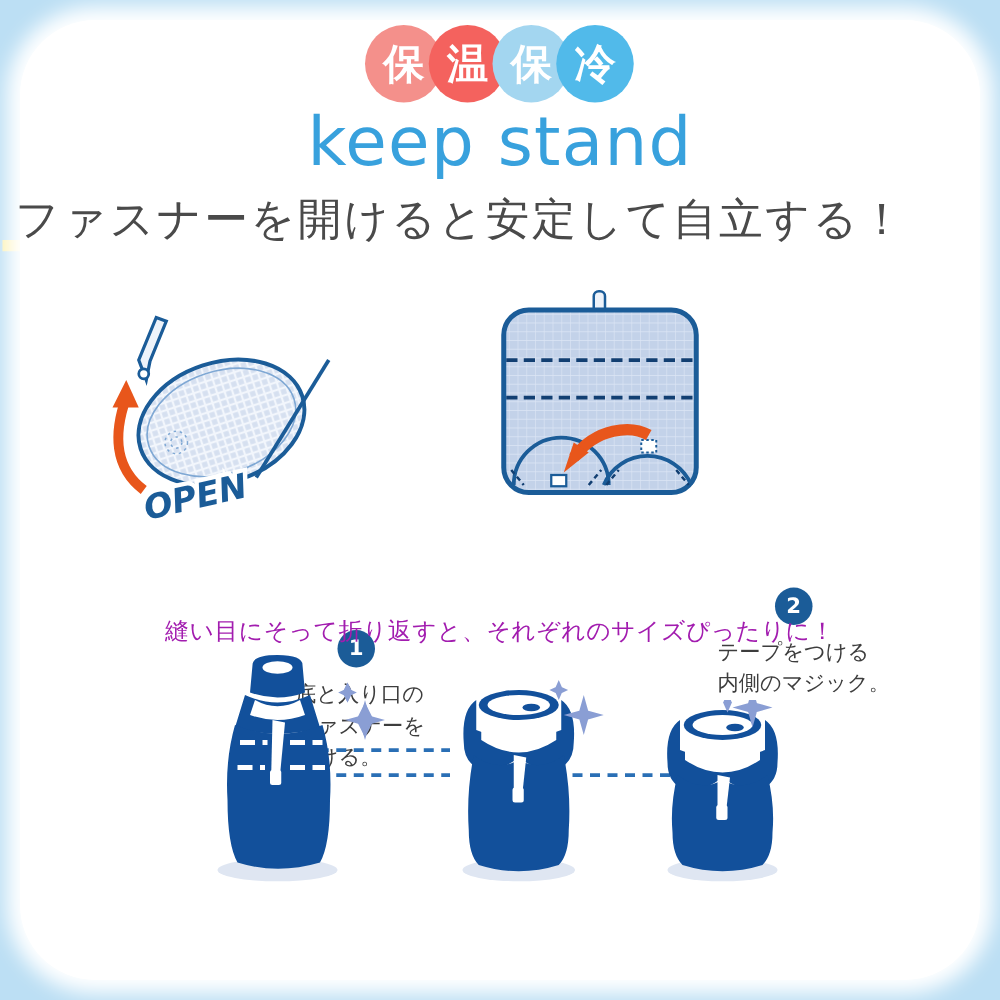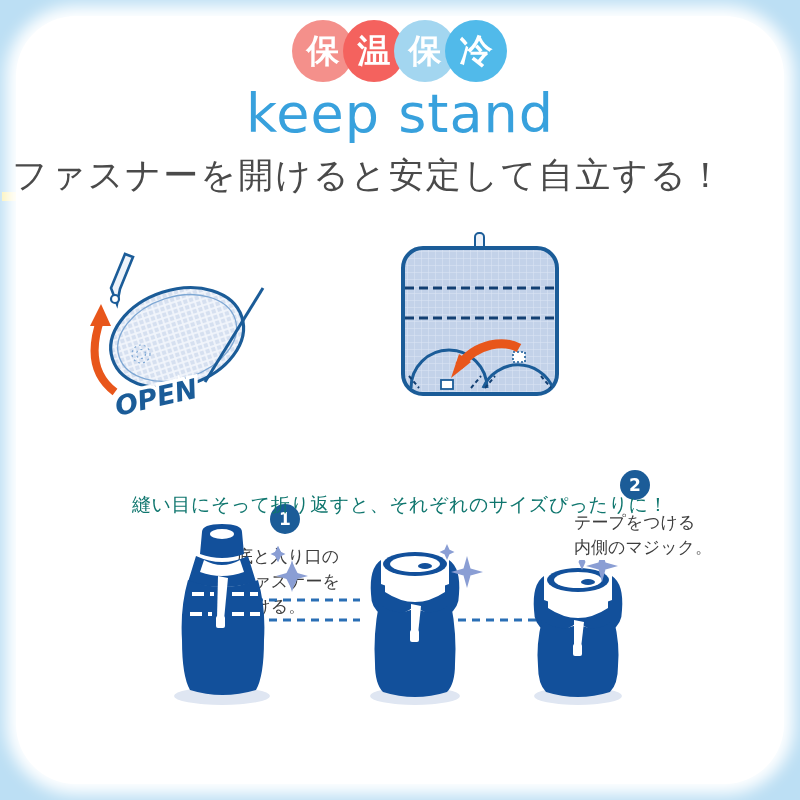--- a/index.html
+++ b/index.html
@@ -51,21 +51,21 @@
     display:inline-block;position:relative;padding:0 4px;
   }
   .heading .hl:after{
     content:"";position:absolute;left:-6px;right:-6px;bottom:-2px;height:9px;
     background:#fbf0ae;z-index:-1;
   }
   .h1{top:152px;}
   .h2{top:432px;}
   .subhead{
     position:absolute;left:0;top:492px;width:800px;text-align:center;
-    font-family:"DejaVu Sans", sans-serif;color:#0f766e;font-size:19px;
+    font-family:"DejaVu Sans", sans-serif;color:#a21caf;font-size:19px;
     letter-spacing:0.5px;white-space:nowrap;
   }
 
   
   .steps{position:absolute;left:0;top:222px;width:800px;height:190px;}
   .step-badge{
     position:absolute;width:30px;height:30px;border-radius:50%;
     background:#1b5c98;color:#fff;font-weight:bold;font-size:17px;
     text-align:center;line-height:30px;font-family:"DejaVu Sans", sans-serif;
   }

